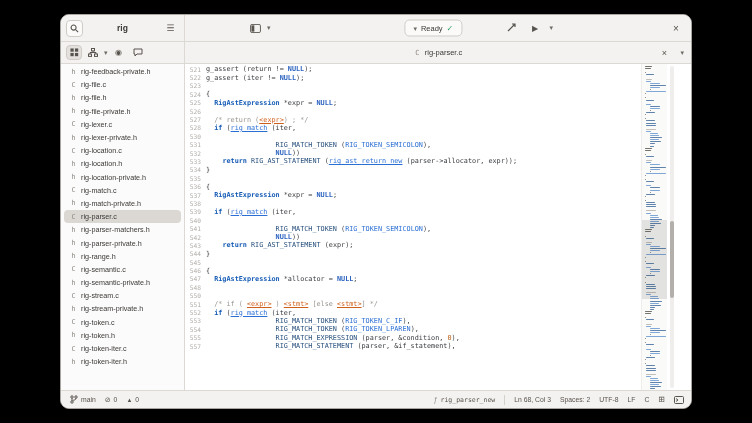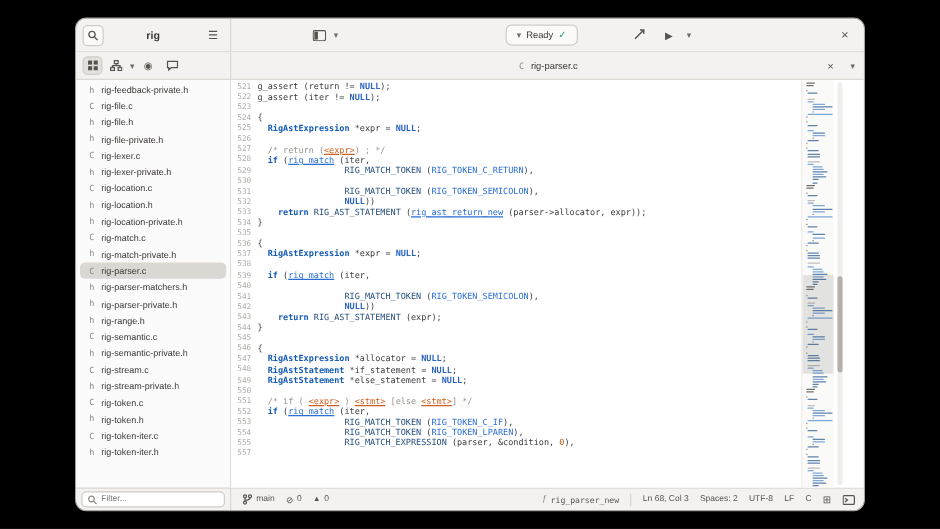--- a/index.html
+++ b/index.html
@@ -286,24 +286,20 @@
           </div>
           <div class="code-row">
             <span class="gutter">527</span>
             <span class="code-text"><span class="tk-c">  /* return (</span><span class="tk-hl">&lt;expr&gt;</span><span class="tk-c">) ; */</span></span>
           </div>
           <div class="code-row">
             <span class="gutter">528</span>
             <span class="code-text"><span class="tk-p">  </span><span class="tk-k">if</span><span class="tk-p"> (</span><span class="tk-fn">rig_match</span><span class="tk-p"> (iter,</span></span>
           </div>
           <div class="code-row">
-            <span class="gutter">529</span>
-            <span class="code-text"><span class="tk-p">                 </span><span class="tk-m">RIG_MATCH_TOKEN</span><span class="tk-p"> (</span><span class="tk-cn">RIG_TOKEN_C_RETURN</span><span class="tk-p">),</span></span>
-          </div>
-          <div class="code-row">
             <span class="gutter">530</span>
           </div>
           <div class="code-row">
             <span class="gutter">531</span>
             <span class="code-text"><span class="tk-p">                 </span><span class="tk-m">RIG_MATCH_TOKEN</span><span class="tk-p"> (</span><span class="tk-cn">RIG_TOKEN_SEMICOLON</span><span class="tk-p">),</span></span>
           </div>
           <div class="code-row">
             <span class="gutter">532</span>
             <span class="code-text"><span class="tk-p">                 </span><span class="tk-u">NULL</span><span class="tk-p">))</span></span>
           </div>
@@ -361,25 +357,20 @@
           <div class="code-row">
             <span class="gutter">546</span>
             <span class="code-text"><span class="tk-p">{</span></span>
           </div>
           <div class="code-row">
             <span class="gutter">547</span>
             <span class="code-text"><span class="tk-p">  </span><span class="tk-ty">RigAstExpression</span><span class="tk-p"> *allocator = </span><span class="tk-u">NULL</span><span class="tk-p">;</span></span>
           </div>
           <div class="code-row">
             <span class="gutter">548</span>
-            <span class="code-text"><span class="tk-p">  </span><span class="tk-ty">RigAstStatement</span><span class="tk-p"> *if_statement = </span><span class="tk-u">NULL</span><span class="tk-p">;</span></span>
-          </div>
-          <div class="code-row">
-            <span class="gutter">549</span>
-            <span class="code-text"><span class="tk-p">  </span><span class="tk-ty">RigAstStatement</span><span class="tk-p"> *else_statement = </span><span class="tk-u">NULL</span><span class="tk-p">;</span></span>
           </div>
           <div class="code-row">
             <span class="gutter">550</span>
             <span class="code-text"></span>
           </div>
           <div class="code-row">
             <span class="gutter">551</span>
             <span class="code-text"><span class="tk-c">  /* if ( </span><span class="tk-hl">&lt;expr&gt;</span><span class="tk-c"> ) </span><span class="tk-hl">&lt;stmt&gt;</span><span class="tk-c"> [else </span><span class="tk-hl">&lt;stmt&gt;</span><span class="tk-c">] */</span></span>
           </div>
           <div class="code-row">
@@ -393,20 +384,21 @@
           <div class="code-row">
             <span class="gutter">554</span>
             <span class="code-text"><span class="tk-p">                 </span><span class="tk-m">RIG_MATCH_TOKEN</span><span class="tk-p"> (</span><span class="tk-cn">RIG_TOKEN_LPAREN</span><span class="tk-p">),</span></span>
           </div>
           <div class="code-row">
             <span class="gutter">555</span>
             <span class="code-text"><span class="tk-p">                 </span><span class="tk-m">RIG_MATCH_EXPRESSION</span><span class="tk-p"> (parser, &amp;condition, </span><span class="tk-num">0</span><span class="tk-p">),</span></span>
           </div>
           <div class="code-row">
             <span class="gutter">557</span>
+            <span class="code-text"><span class="tk-p">                 </span><span class="tk-m">RIG_MATCH_STATEMENT</span><span class="tk-p"> (parser, &amp;if_statement),</span></span>
           </div>
         </div>
       <div class="minimap" id="minimap">
         <div class="mini-view"></div>
       <div class="mini-bar" style="margin-left: 0px; width: 7.02px; background: rgb(117, 113, 108);"></div>
           <div class="mini-bar" style="margin-left: 0px; width: 6.48px; background: rgb(117, 113, 108);"></div>
           <div class="mini-bar"></div>
           <div class="mini-bar" style="margin-left: 0px; width: 0.27px; background: rgb(117, 113, 108);"></div>
           <div class="mini-bar" style="margin-left: 0.54px; width: 8.1px; background: rgb(95, 131, 172);"></div>
           <div class="mini-bar"></div>
@@ -560,29 +552,20 @@
           <div class="mini-bar" style="margin-left: 4.59px; width: 11.88px; background: rgb(95, 131, 172);"></div>
           <div class="mini-bar" style="margin-left: 4.59px; width: 5.4px; background: rgb(95, 131, 172);"></div>
         </div>
       <div class="scroll-rail">
         <div class="scroll-thumb"></div>
       </div>
     </div>
   </div>
 
   <div class="statusbar">
-    <div class="status-left-cell">
-      <div class="filter-box">
-        <svg class="ic" width="8" height="8" viewBox="0 0 10 10">
-            <circle cx="4" cy="4" r="2.8" fill="none" stroke="#8a8682" stroke-width="1.2"></circle>
-            <line x1="6.2" y1="6.2" x2="9" y2="9" stroke="#8a8682" stroke-width="1.2"></line>
-          </svg>
-        <input placeholder="Filter..." style="">
-      </div>
-    </div>
     <div class="status-item">
       <svg class="ic" width="8" height="9" viewBox="0 0 8 9">
           <circle cx="2" cy="2" r="1.2" fill="none" stroke="#57534e"></circle>
           <circle cx="2" cy="7" r="1.2" fill="none" stroke="#57534e"></circle>
           <circle cx="6" cy="2" r="1.2" fill="none" stroke="#57534e"></circle>
           <path d="M2 3.2 V5.8 M6 3.2 C6 5 4 5 2.8 5.4" fill="none" stroke="#57534e"></path>
         </svg>
       <span>main</span>
     </div>
     <div class="status-item">

